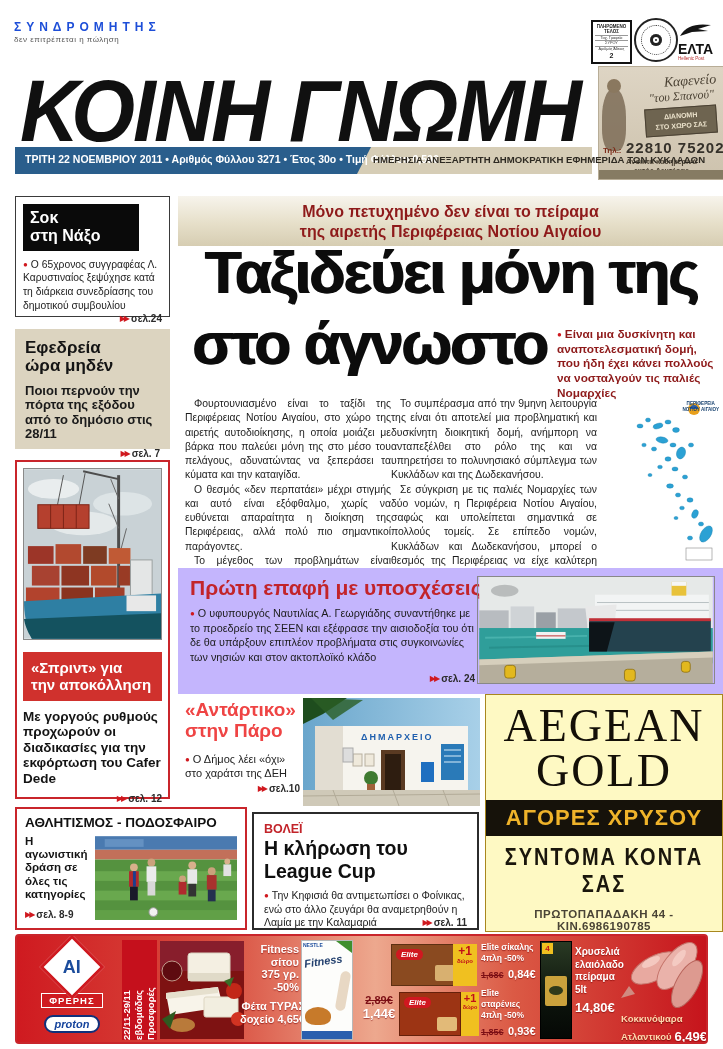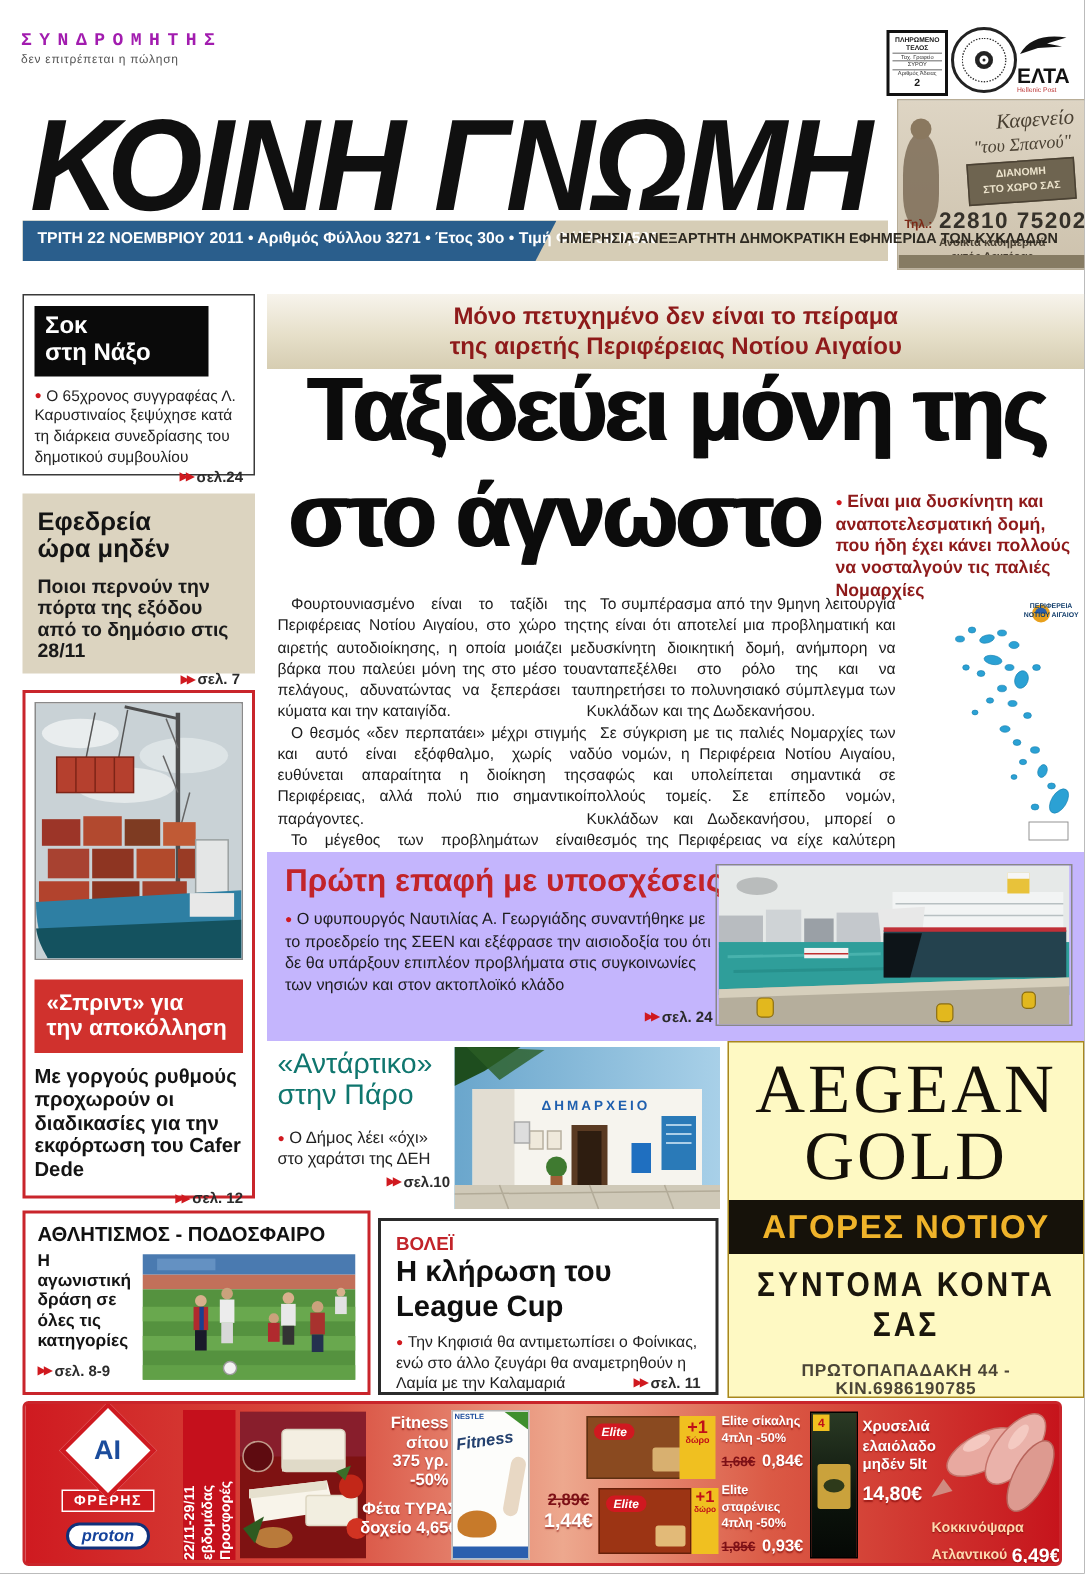--- a/index.html
+++ b/index.html
@@ -4,21 +4,21 @@
 <style>
   html,body{margin:0;padding:0;background:#888;}
   #page{position:relative;width:723px;height:1049px;background:#fff;overflow:hidden;
         font-family:"Liberation Sans","DejaVu Sans",sans-serif;color:#1a1a1a;}
   .abs{position:absolute;}
   
   .arr::before{content:"▶▶";color:#d0191f;font-size:8px;letter-spacing:-2px;margin-right:3px;vertical-align:1px;}
   .dot::before{content:"●";color:#d0191f;font-size:8px;margin-right:3px;vertical-align:1px;}
   .pageref{font-weight:bold;font-size:10px;color:#2b2b2b;text-align:right;}
   
-  .subnote{font-size:12px;letter-spacing:5px;color:#a21caf;font-weight:bold;font-family:Liberation Mono, monospace;}
+  .subnote{font-size:12px;letter-spacing:5px;color:#1d4ed8;font-weight:bold;}
   .subnote2{font-size:8px;color:#555;margin-top:1px;letter-spacing:.5px;}
   .masthead{font-size:82px;font-weight:bold;font-style:italic;letter-spacing:-2px;color:#101010;
             transform:scaleY(1.06);transform-origin:left top;white-space:nowrap;line-height:1;}
   .stampbox{width:37px;height:40px;border:2px solid #111;background:#fff;display:flex;flex-direction:column;
             align-items:center;justify-content:center;text-align:center;line-height:1.2;}
   .stampbox .b{font-size:4.5px;font-weight:bold;}
   .stampbox .s{font-size:3.8px;color:#333;border-top:1px solid #999;width:90%;}
   .stampcircle{width:40px;height:40px;border:2px solid #222;border-radius:50%;display:flex;align-items:center;justify-content:center;}
   .stampcircle .in{width:28px;height:28px;border:1px dotted #333;border-radius:50%;display:flex;align-items:center;justify-content:center;}
   .stampcircle .core{width:12px;height:12px;background:#222;border-radius:50%;box-shadow:inset 0 0 0 3px #222,inset 0 0 0 5px #fff;}
@@ -67,21 +67,21 @@
   .bodycols p{margin:0;text-indent:9px;}
   .map{left:620px;top:396px;width:100px;height:170px;background:#fff;}
   .map .lbl{position:absolute;top:5px;right:1px;font-size:4.6px;font-weight:bold;color:#15406e;text-align:center;line-height:1.3;}
   
   .epafi{left:178px;top:568px;width:545px;height:126px;background:#c4b5fd;box-sizing:border-box;padding:8px 12px;}
   .epafi .t{font-size:21px;font-weight:bold;color:#c2242a;}
   .epafi .body{width:285px;font-size:10.8px;line-height:1.35;margin-top:6px;color:#1c1c1c;}
   .epafi .photo{position:absolute;right:8px;top:8px;width:238px;height:108px;border:1px solid #888;box-sizing:border-box;}
   
   .anta{left:185px;top:700px;width:115px;}
-  .anta .t{font-size:19px;font-weight:normal;line-height:1.1;color:#0f766e;}
+  .anta .t{font-size:19px;font-weight:bold;line-height:1.1;color:#ef4444;}
   .anta .body{font-size:11px;line-height:1.3;margin-top:10px;color:#222;}
   .dimarxeio{left:303px;top:698px;width:177px;height:108px;}
   .dimarxeio .sign{position:absolute;left:58px;top:34px;font-size:9px;font-weight:bold;color:#1f5fae;letter-spacing:2px;}
   .aegean{left:485px;top:694px;width:238px;height:238px;background:#fef9c3;border:1px solid #a8871e;box-sizing:border-box;text-align:center;}
   .aeg-word{font-family:"Liberation Serif","DejaVu Serif",serif;font-size:46px;line-height:.98;color:#141008;letter-spacing:2px;}
   .aeg-band{background:#16120a;color:#efb32a;font-size:22px;font-weight:bold;letter-spacing:1px;padding:5px 0;margin-top:7px;}
   .aeg-soon{font-size:20px;font-weight:bold;letter-spacing:2px;color:#1a160c;margin-top:12px;transform:scaleY(1.15);}
   .aeg-addr{font-size:11.5px;font-weight:bold;color:#45var;color:#4a4436;margin-top:14px;letter-spacing:.5px;}
   .volley{left:252px;top:812px;width:227px;height:118px;border:2px solid #2b2b2b;background:#fff;padding:8px 10px;box-sizing:border-box;}
   .volley .k{color:#c2242a;font-weight:bold;font-size:12.5px;}
@@ -411,21 +411,21 @@
         <line x1="30" y1="92" x2="36" y2="108" stroke="#b2ab98"></line>
       <line x1="90" y1="92" x2="96" y2="108" stroke="#b2ab98"></line>
         <line x1="140" y1="92" x2="146" y2="108" stroke="#b2ab98"></line>
     </svg>
     <div class="sign">ΔΗΜΑΡΧΕΙΟ</div>
   </div>
 
   <div class="abs aegean">
     <div class="aeg-word" style="margin-top:8px;">AEGEAN</div>
     <div class="aeg-word">GOLD</div>
-    <div class="aeg-band">ΑΓΟΡΕΣ ΝΟΤΙΟΥ</div>
+    <div class="aeg-band">ΑΓΟΡΕΣ ΧΡΥΣΟΥ</div>
     <div class="aeg-soon">ΣΥΝΤΟΜΑ ΚΟΝΤΑ ΣΑΣ</div>
     <div class="aeg-addr">ΠΡΩΤΟΠΑΠΑΔΑΚΗ 44 - ΚΙΝ.6986190785</div>
   </div>
 
   <div class="abs volley">
     <div class="k">ΒΟΛΕΪ</div>
     <div class="t">Η κλήρωση του League Cup</div>
     <div class="body">
       <span class="dot"></span><span>Την Κηφισιά θα αντιμετωπίσει ο Φοίνικας, ενώ στο άλλο ζευγάρι θα αναμετρηθούν η Λαμία με την Καλαμαριά</span>
       <span class="pageref" style="float:right;"><span class="arr"></span><span>σελ. 11</span></span>
@@ -512,21 +512,21 @@
     </div>
     <div class="abs" style="left:523px;top:5px;width:32px;height:98px;background:linear-gradient(180deg,#2a3a24,#0c140c 60%,#050805);border:1px solid #000;box-sizing:border-box;">
       <div style="position:absolute;left:1px;top:1px;width:11px;height:11px;background:#f0c020;color:#c01018;font-size:8px;font-weight:bold;text-align:center;line-height:11px;">4</div>
       <div style="position:absolute;left:4px;top:34px;width:22px;height:30px;background:#caa23c;border-radius:2px;">
         <div style="width:14px;height:9px;background:#2e3a1a;border-radius:50%;margin:10px auto 0;"></div>
       </div>
     </div>
     <div class="abs" style="left:558px;top:10px;width:50px;line-height:1.25;">
       <div class="wtxt" style="font-size:10px;">Χρυσελιά</div>
       <div class="wtxt" style="font-size:10px;">ελαιόλαδο</div>
-      <div class="wtxt" style="font-size:10px;">μηδέν 5lt</div>
+      <div class="wtxt" style="font-size:10px;">πείραμα 5lt</div>
       <div class="wtxt" style="font-size:13px;margin-top:4px;">14,80€</div>
     </div>
     <svg class="abs" style="left:604px;top:2px;" width="86" height="76" viewBox="0 0 86 76">
       <ellipse cx="34" cy="30" rx="26" ry="12" transform="rotate(-28 34 30)" fill="#e8a9a0" stroke="#c4736a" stroke-width="1"></ellipse>
       <polygon points="8,48 0,60 14,56" fill="#d08a80"></polygon>
       <ellipse cx="56" cy="28" rx="28" ry="13" transform="rotate(-52 56 28)" fill="#eab2aa" stroke="#c4736a" stroke-width="1"></ellipse>
       <ellipse cx="66" cy="46" rx="26" ry="11" transform="rotate(-62 66 46)" fill="#dd9a90" stroke="#b8655c" stroke-width="1"></ellipse>
       <ellipse cx="30" cy="24" rx="10" ry="4" transform="rotate(-28 30 24)" fill="#f6cfc8" opacity=".8"></ellipse>
       <ellipse cx="58" cy="20" rx="10" ry="4" transform="rotate(-52 58 20)" fill="#f6cfc8" opacity=".8"></ellipse>
     </svg>

